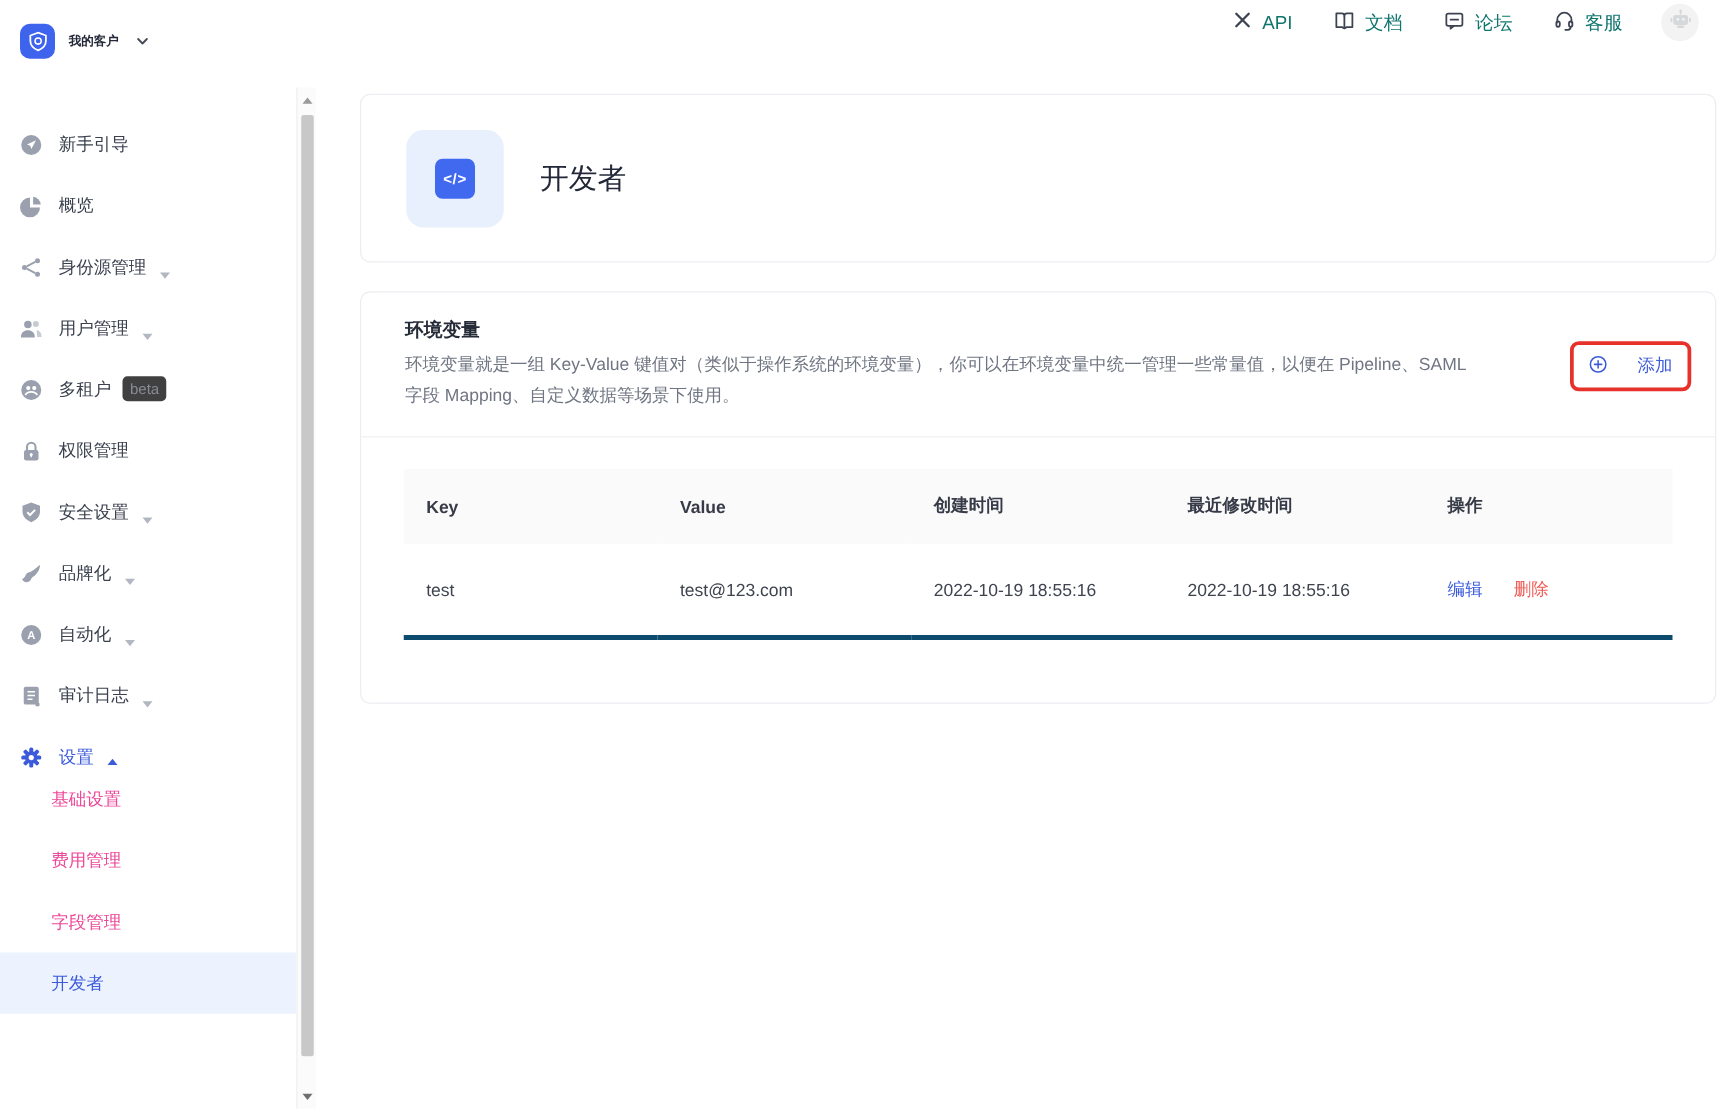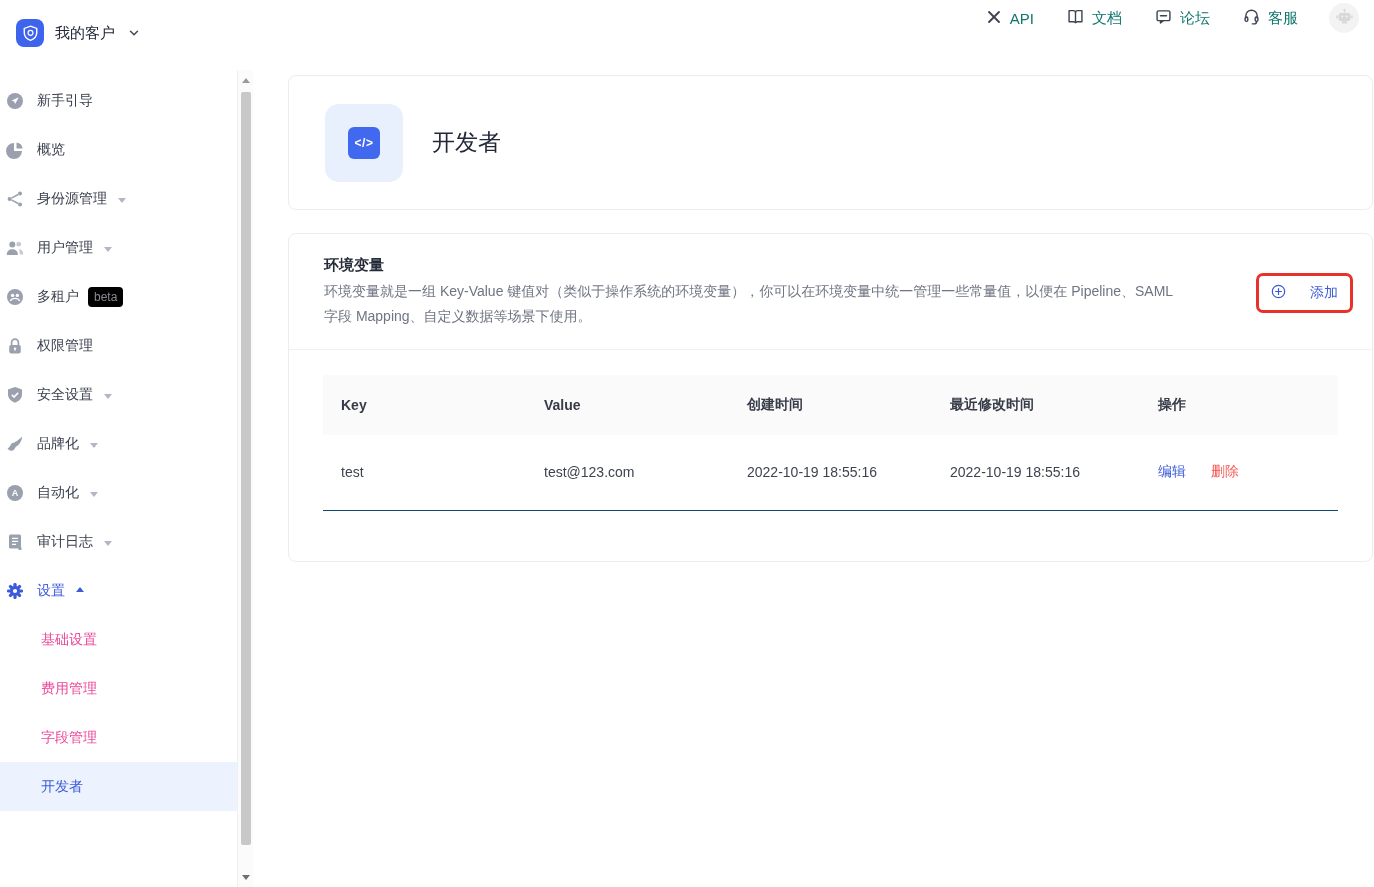--- a/index.html
+++ b/index.html
@@ -5,30 +5,30 @@
   * { margin:0; padding:0; box-sizing:border-box; }
   html,body { width:1374px; height:887px; overflow:hidden; }
   body {
     font-family:"Liberation Sans","DejaVu Sans",sans-serif;
     background:#ffffff; color:#333; display:flex;
   }
   
   .sidebar { width:253px; flex:none; position:relative; height:887px; background:#fff; }
   .logo-row { height:66px; display:flex; align-items:center; padding-left:16px; gap:11px; cursor:pointer; }
   .logo-mark { width:28px; height:28px; border-radius:8px; background:#3e63ec; display:flex; align-items:center; justify-content:center; flex:none; }
-  .workspace-name { font-size:15px; font-weight:normal; color:#232838; }
+  .workspace-name { font-size:10px; font-weight:bold; color:#232838; }
   .logo-caret { margin-left:2px; display:flex; }
   .menu { position:absolute; top:66px; bottom:0; left:0; right:16px; padding-top:10px; }
-  .menu-item { height:49px; display:flex; align-items:center; padding-left:6px; cursor:pointer; font-size:14px; color:#3a404e; }
+  .menu-item { height:49px; display:flex; align-items:flex-end; padding-left:16px; cursor:pointer; font-size:14px; color:#3a404e; }
   .menu-item .mi-icon { width:18px; height:18px; flex:none; margin-right:13px; display:flex; align-items:center; justify-content:center; }
   .menu-item .mi-label { white-space:nowrap; }
   .menu-item.active { color:#3b5bdb; }
   .caret-down { width:0; height:0; border-left:4.5px solid transparent; border-right:4.5px solid transparent; border-top:5.5px solid #b2b7c1; margin-left:11px; margin-top:3px; }
   .caret-up { width:0; height:0; border-left:4.5px solid transparent; border-right:4.5px solid transparent; border-bottom:5.5px solid #3b5bdb; margin-left:11px; margin-bottom:3px; }
-  .badge { background:#000000; color:#888b93; font-size:12px; line-height:12px; padding:4px 6px; border-radius:4px; margin-left:9px; }
+  .badge { background:#404040; color:#888b93; font-size:12px; line-height:12px; padding:4px 6px; border-radius:4px; margin-left:9px; }
   .sub-item { height:49px; display:flex; align-items:center; padding-left:41px; font-size:14px; color:#ec4899; cursor:pointer; }
   .sub-item.selected { background:#ecf2fe; color:#3b5bdb; }
   
   .sb-track { position:absolute; top:70px; bottom:0; right:0; width:16px; background:#fbfbfb; border-left:1px solid #f0f0f0; }
   .sb-arrow { position:absolute; left:0; width:16px; height:16px; display:flex; align-items:center; justify-content:center; cursor:pointer; }
   .sb-arrow.up { top:2px; } .sb-arrow.down { bottom:2px; }
   .tri-up { width:0;height:0;border-left:4px solid transparent;border-right:4px solid transparent;border-bottom:5px solid #9b9b9b; }
   .tri-down { width:0;height:0;border-left:4px solid transparent;border-right:4px solid transparent;border-top:5px solid #6f6f6f; }
   .sb-thumb { position:absolute; left:2.5px; width:10px; top:22px; bottom:42px; background:#c8c8c8; border-radius:2px; cursor:pointer; }
   
@@ -43,21 +43,21 @@
   .env-card { margin:23px 1px 0 35px; border:1px solid #ebedf1; border-radius:8px; background:#fff; }
   .env-head { position:relative; padding:21px 160px 20px 35px; }
   .env-title { font-size:15px; font-weight:bold; color:#262b38; line-height:20px; margin-bottom:4px; }
   .env-desc { font-size:14px; color:#6f7582; line-height:25px; max-width:864px; word-break:break-all; }
   .annotation-box { position:absolute; top:39px; right:19px; border:3px solid #e6322a; border-radius:7px; background:#fff; padding:8px 12px; }
   .add-btn { display:flex; align-items:center; gap:24px; color:#3c5bd8; font-size:14px; cursor:pointer; background:none; border:none; font-family:inherit; }
   .env-body { border-top:1px solid #f0f1f4; padding:25px 34px 50px 34px; }
   table { width:100%; border-collapse:collapse; }
   thead tr { background:#fafafa; height:60px; }
   th { text-align:left; font-weight:700; font-size:14px; color:#363b47; padding-left:18px; }
-  tbody tr { height:75px; border-bottom:1px solid #0c4a6e; }
+  tbody tr { height:75px; border-bottom:4px solid #0c4a6e; }
   td { font-size:14px; color:#3e434e; padding-left:18px; }
   .link-edit { color:#3b5bdb; margin-right:21px; cursor:pointer; }
   .link-delete { color:#f05a55; cursor:pointer; }
 </style>
 </head>
 <body>
 
 <aside class="sidebar">
   <div class="logo-row">
     <span class="logo-mark">

